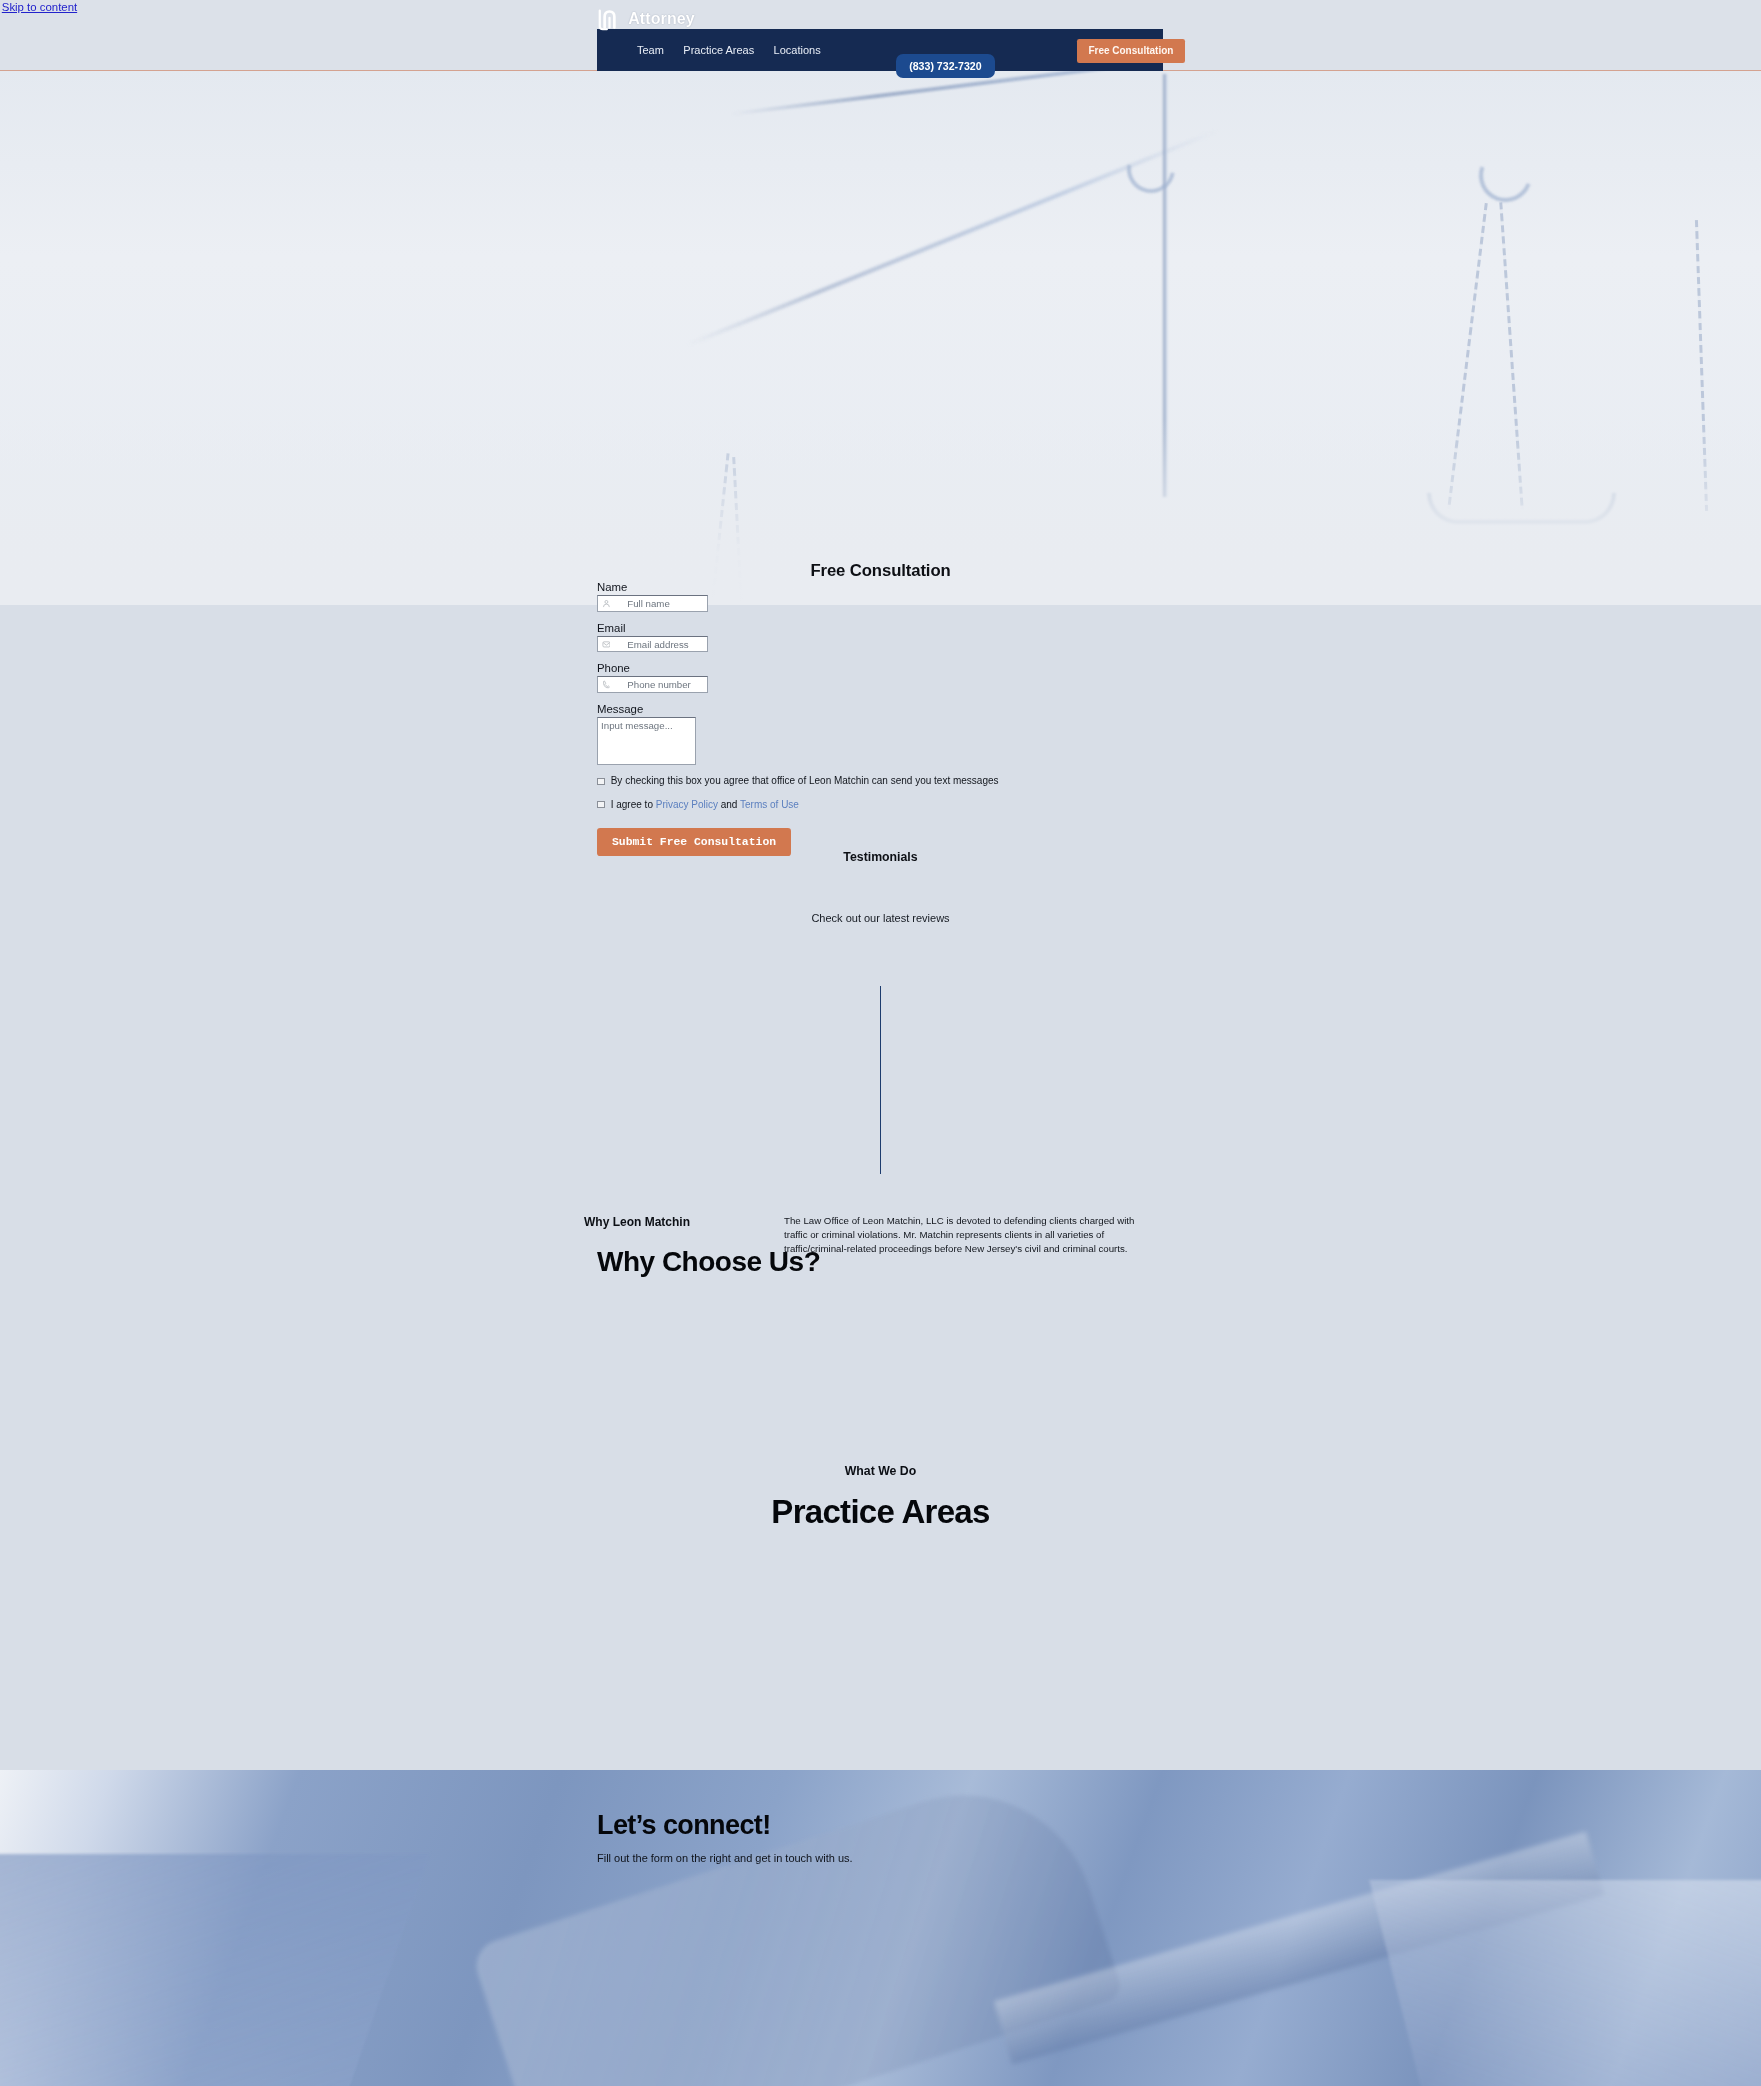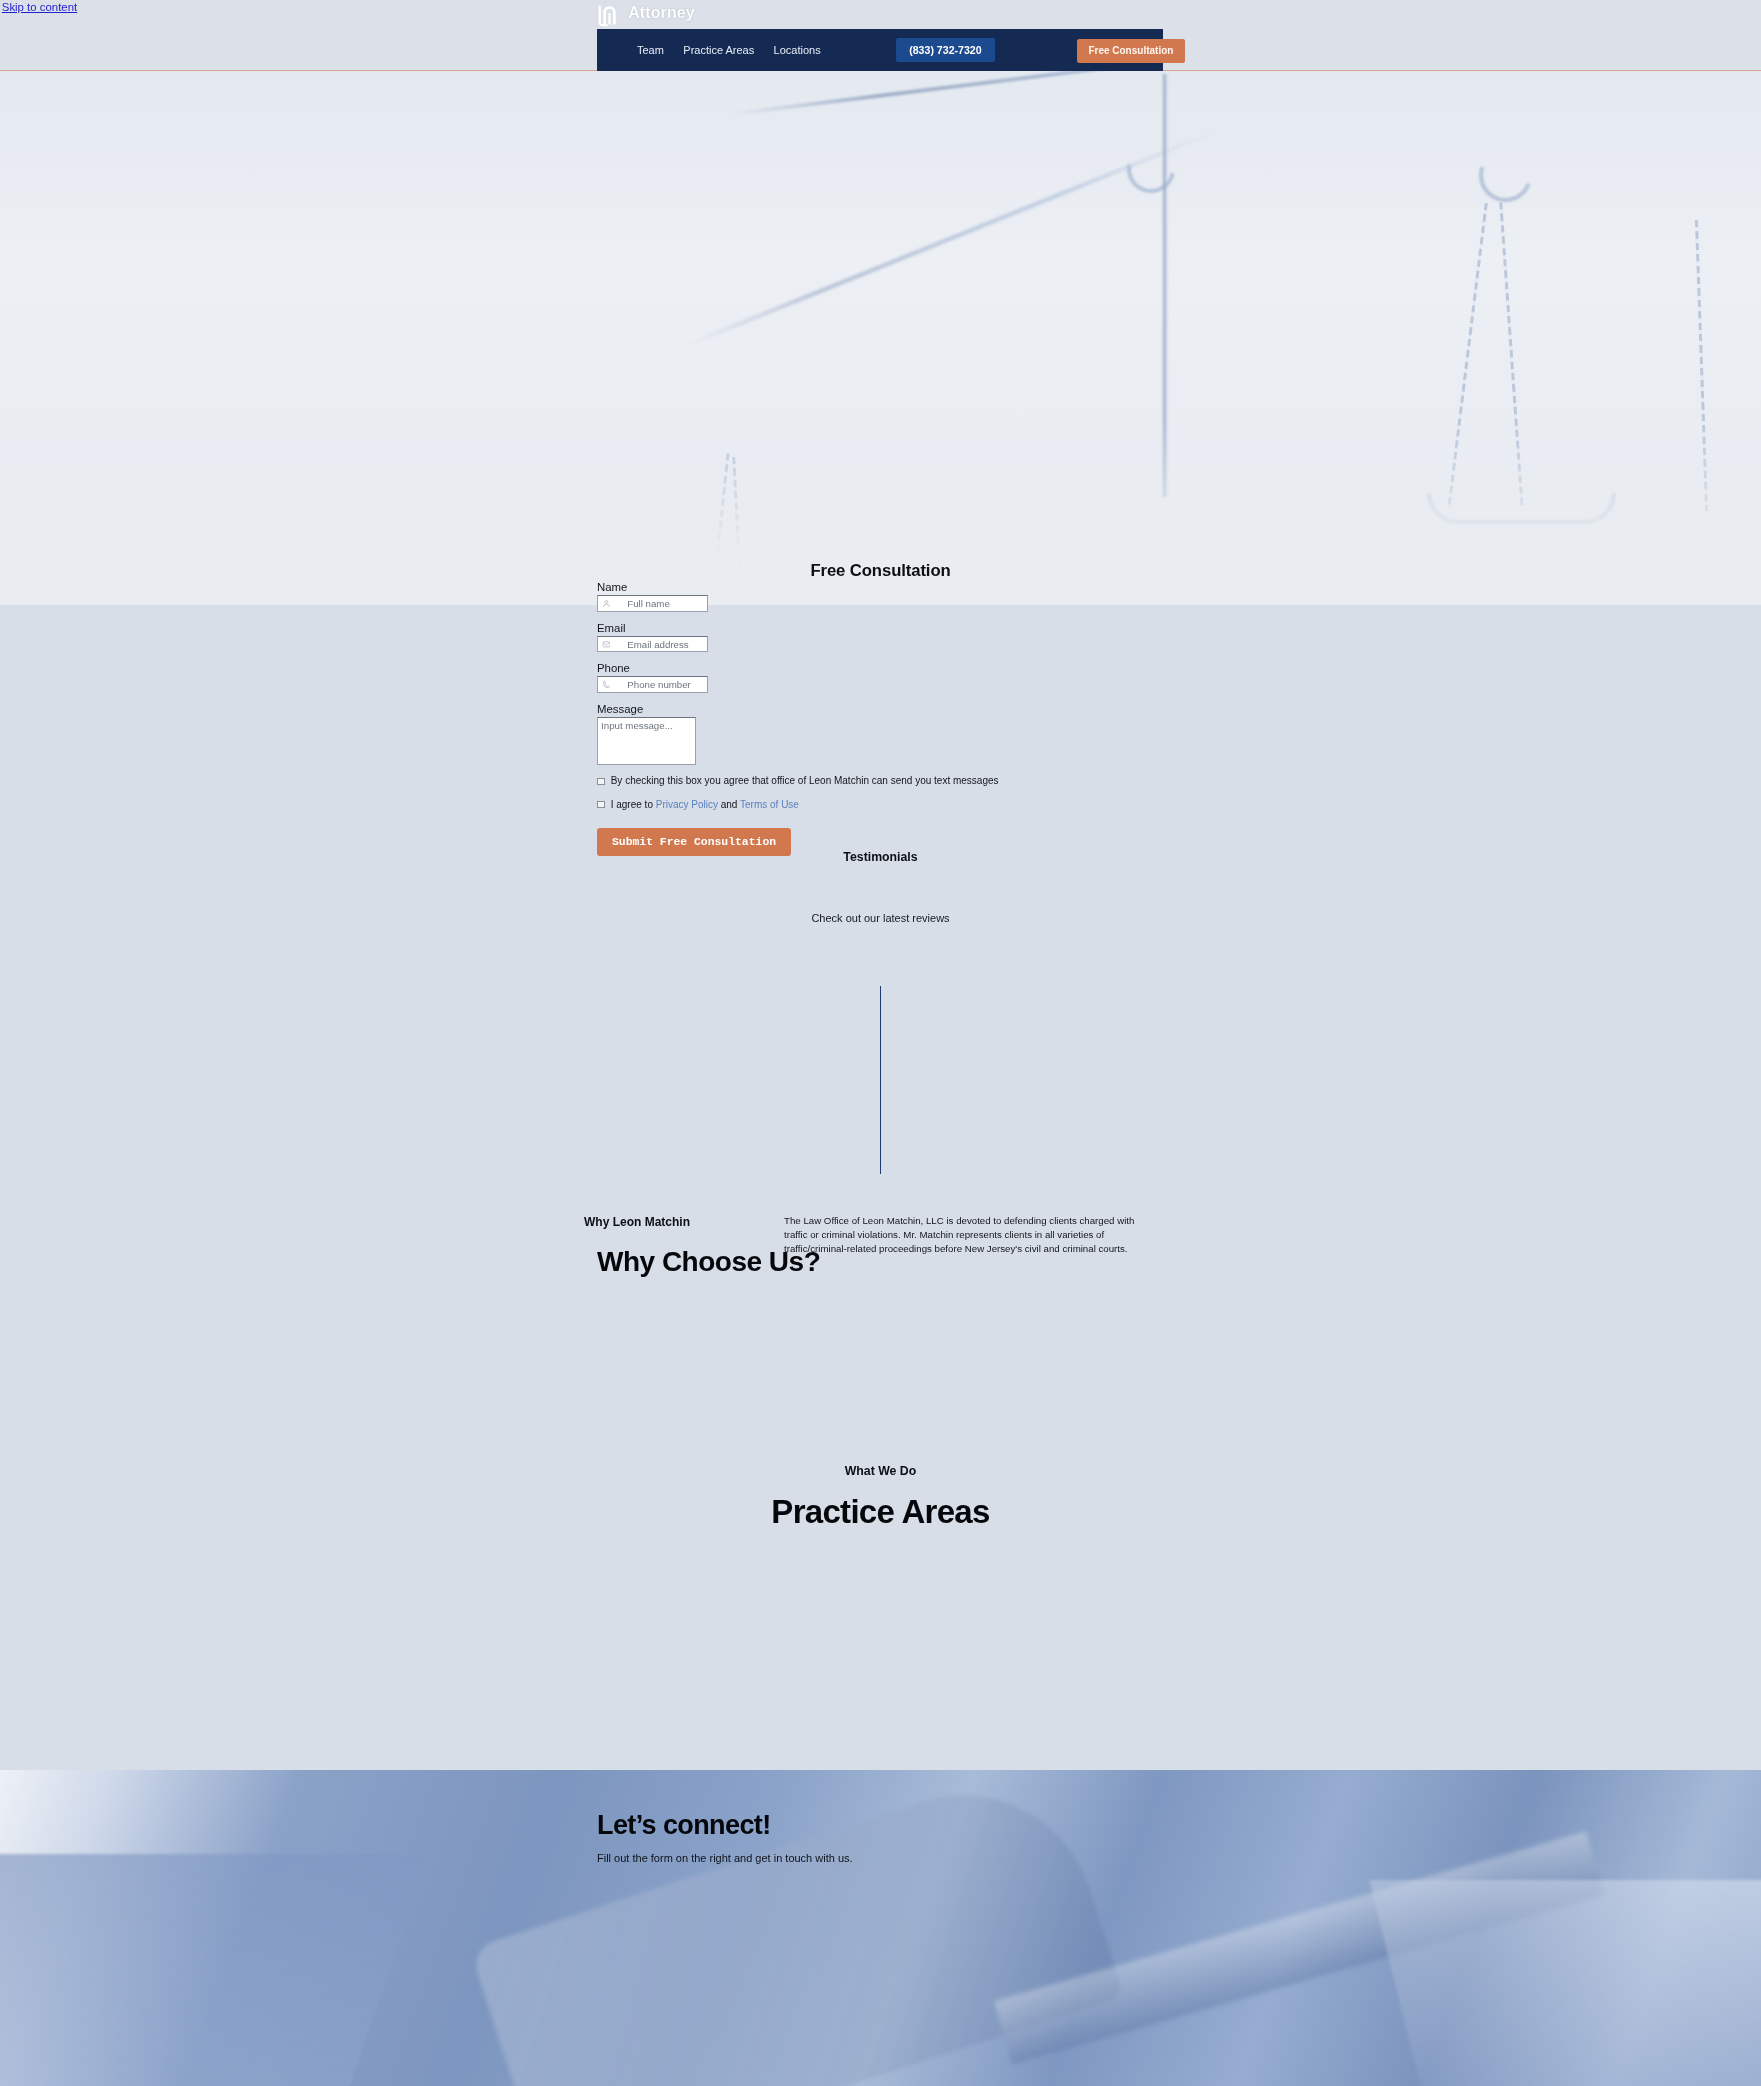--- a/index.html
+++ b/index.html
@@ -85,41 +85,41 @@
   }
   .pan.p1 { left: 1427px; top: 423px; width: 189px; height: 31px; }
   .hero-fade {
     position: absolute; left: 0; bottom: 0; width: 1761px; height: 185px;
     background: linear-gradient(180deg, rgba(233,236,241,0) 0%, rgba(233,236,241,.95) 70%, #e9ecf1 100%);
   }
 
   
   .logo-wrap {
     position: absolute; left: 597px; top: 3.5px; height: 31px;
-    display: flex; gap: 6.2px; z-index: 40;
+    display: flex; align-items: center; gap: 6.2px; z-index: 40;
   }
   .logo-mark { width: 25px; height: 23px; }
   .logo-text {
     color: #ffffff; font-size: 16px; font-weight: 600; letter-spacing: 0.1px;
     text-shadow: 0 0.4px 1.3px rgba(30,45,80,.35);
   }
   .navbar {
     position: absolute; left: 597px; top: 29px; width: 566px; height: 42px;
     background: #152a52; z-index: 30;
     display: flex; align-items: center;
   }
   .nav-links { display: flex; align-items: center; gap: 19.4px; margin-left: 40px; }
   .nav-link {
     color: #e9eef7; font-size: 11px; font-weight: 400; white-space: nowrap;
     cursor: pointer;
   }
   .nav-phone {
-    position: absolute; left: 299px; top: 9px;
+    position: absolute; left: 299px; top: 25px;
     background: #1c4a8f; color: #ffffff; font-size: 10.6px; font-weight: 700;
-    padding: 6.2px 13.2px; border-radius: 2px; white-space: nowrap; cursor: pointer;
+    padding: 6.2px 13.2px; border-radius: 7px; white-space: nowrap; cursor: pointer;
   }
   .nav-cta {
     position: absolute; left: 480px; top: 9.7px;
     background: #d2784f; color: #fff7f2; font-size: 10px; font-weight: 700;
     padding: 6.6px 11.4px; border-radius: 2.2px; white-space: nowrap; cursor: pointer;
   }
 
   
   .sec-light {
     position: absolute; left: 0; top: 605px; width: 1761px; height: 1165px;

